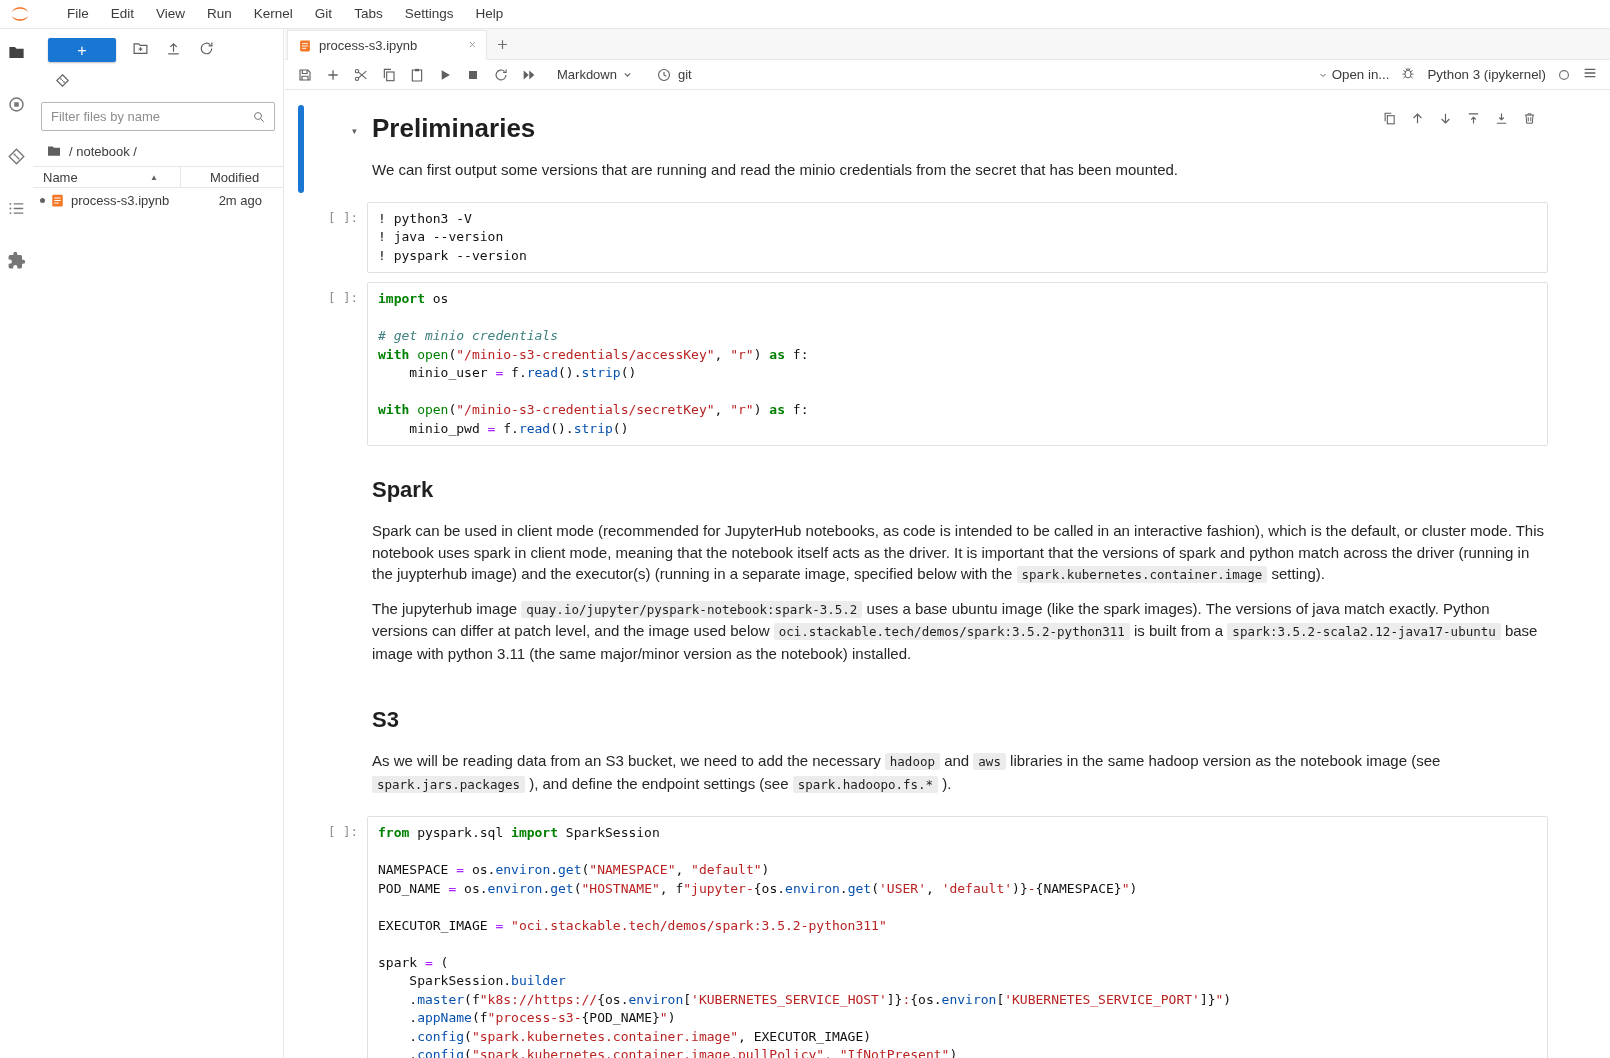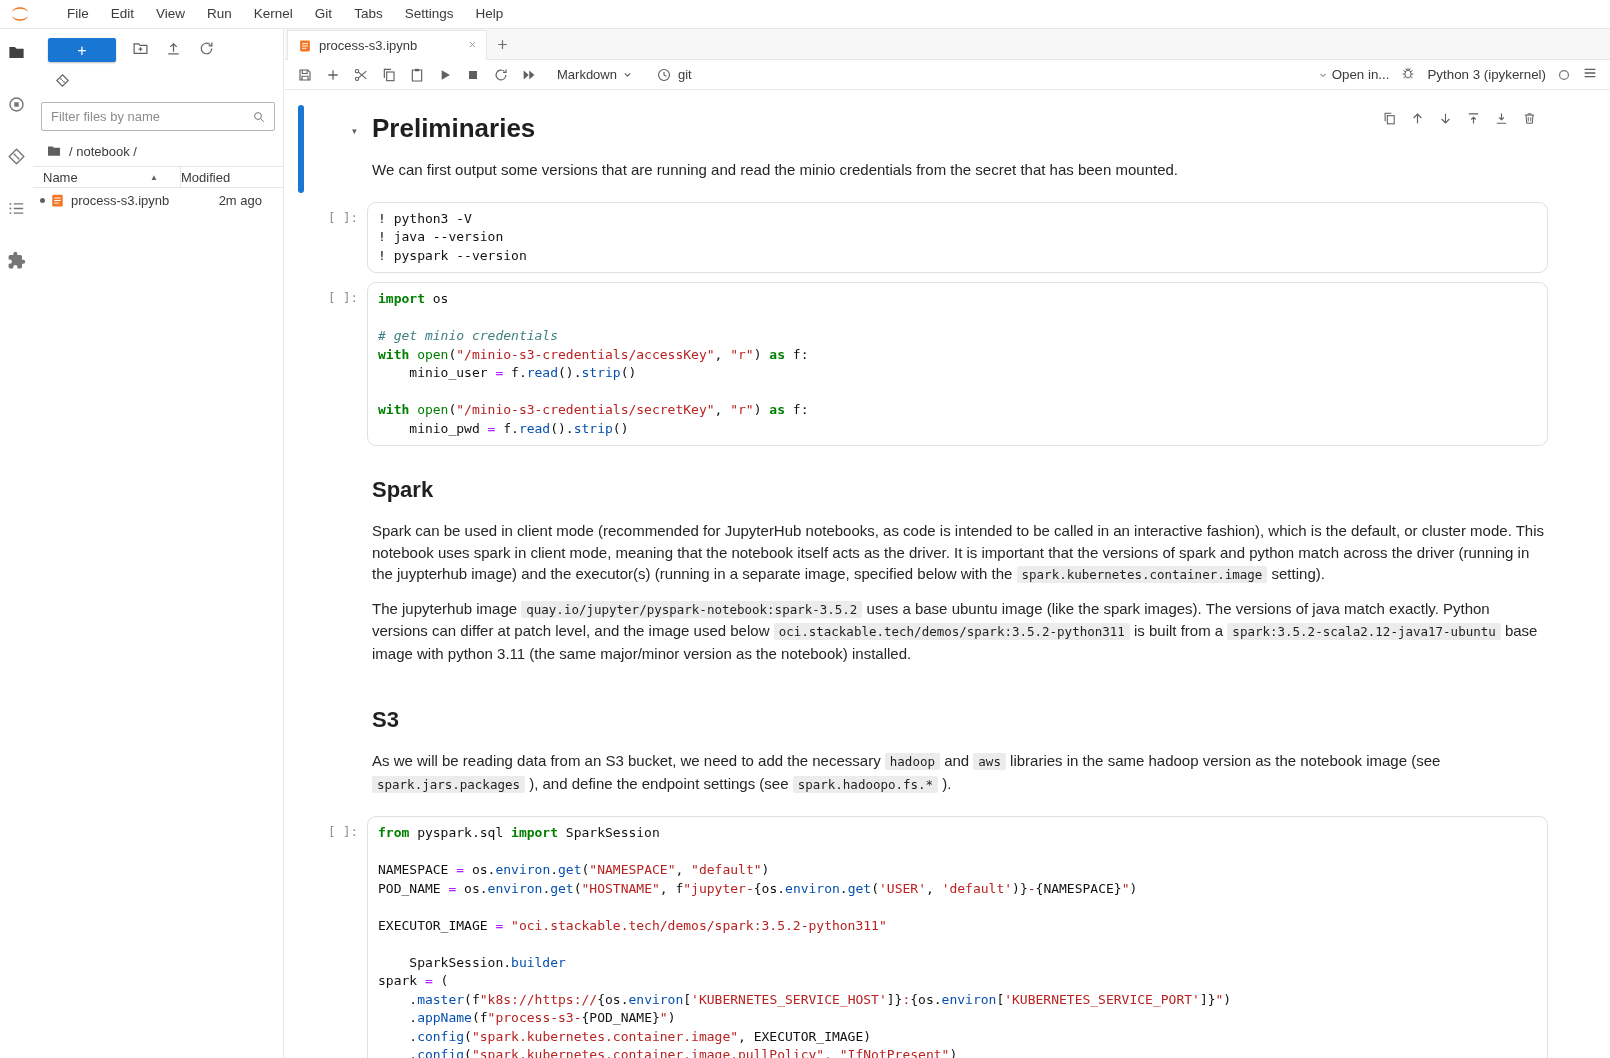--- a/index.html
+++ b/index.html
@@ -39,21 +39,21 @@
     padding:0 30px 0 9px; font-size:13px; font-family:inherit; color:#3b3b3b; outline:none; }
   .fb-filter input::placeholder { color:#8d8d8d; }
   .fb-filter .icon { position:absolute; right:9px; top:8px; width:14px; height:14px; color:#757575; }
   .fb-breadcrumb { display:flex; align-items:flex-end; gap:7px; padding:8px 12px 7px 13px;
     font-size:13px; color:#3b3b3b; }
   .fb-breadcrumb .icon { color:#5f5f5f; }
   .fb-header { display:flex; align-items:stretch; height:22px; border-top:1px solid #e7e7e7;
     border-bottom:1px solid #e7e7e7; font-size:13px; color:#3b3b3b; }
   .col-name { flex:1; display:flex; align-items:center; padding-left:10px; }
   .sort-caret { margin-left:auto; margin-right:22px; font-size:8px; color:#616161; }
-  .col-mod { width:103px; border-left:1px solid #e7e7e7; display:flex; align-items:center; }
+  .col-mod { width:103px; border-left:1px solid #e7e7e7; display:flex; align-items:center; padding-left:29px; }
   .fb-item { display:flex; align-items:center; height:25px; font-size:13px; color:#3b3b3b; padding-left:7px; }
   .fb-item .dot { width:5px; height:5px; border-radius:50%; background:#616161; margin-right:5px; flex:none; }
   .fb-item .icon { width:15px; height:15px; }
   .fb-item .fname { margin-left:6px; }
   .fb-item .fmod { margin-left:auto; padding-right:21px; }
 
   
   #main { position:absolute; top:29px; left:285px; right:0; bottom:0; background:#fff; }
   .tabbar { height:31px; background:#f7f7f7; border-bottom:1px solid #e7e7e7; display:flex;
     align-items:flex-end; padding-left:2px; }
@@ -85,21 +85,21 @@
   
   .notebook { position:absolute; top:62px; left:0; right:0; bottom:0; overflow:hidden;
     padding:14px 62px 0 13px; background:#fff; }
   .cell { display:flex; position:relative; margin-bottom:9px; }
   .collapser-bar { width:6px; border-radius:3px; flex:none; background:transparent; }
   .cell.selected > .collapser-bar { background:#1976d2; }
   .prompt-area { width:63px; flex:none; text-align:right; padding:8px 9px 0 0;
     font-family:"DejaVu Sans Mono", monospace; font-size:12.5px; color:#8f8f8f; }
   .md-collapser { font-size:12px; color:#5f5f5f; display:inline-block; padding-top:11px; }
   .cell-content { flex:1; min-width:0; }
-  .editor { border:1px solid #e0e0e0; border-radius:9px; padding:7px 10px; background:#fff; }
+  .editor { border:1px solid #e0e0e0; border-radius:2px; padding:7px 10px; background:#fff; }
   .cl { font-family:"DejaVu Sans Mono", monospace; font-size:13px; line-height:18.5px;
     white-space:pre; color:#111; min-height:18.5px; }
   .tk-k { color:#008000; font-weight:bold; }
   .tk-b { color:#008000; }
   .tk-s { color:#ba2121; }
   .tk-c { color:#408080; font-style:italic; }
   .tk-pr { color:#0550ae; }
   .tk-o { color:#aa22ff; }
   .md-body { padding:2px 0 0 5px; }
   .md-body h1 { font-size:26px; font-weight:600; color:#1f1f1f; margin:6px 0 15px; }
@@ -503,22 +503,22 @@
             <div class="prompt-area">[ ]:</div>
             <div class="cell-content">
               <div class="editor">
                 <div class="cl"><span class="tk-k">from</span><span> pyspark.sql </span><span class="tk-k">import</span><span> SparkSession</span></div>
                 <div class="cl">​</div>
                 <div class="cl"><span>NAMESPACE </span><span class="tk-o">=</span><span> os.</span><span class="tk-pr">environ</span><span>.</span><span class="tk-pr">get</span><span>(</span><span class="tk-s">"NAMESPACE"</span><span>, </span><span class="tk-s">"default"</span><span>)</span></div>
                 <div class="cl"><span>POD_NAME </span><span class="tk-o">=</span><span> os.</span><span class="tk-pr">environ</span><span>.</span><span class="tk-pr">get</span><span>(</span><span class="tk-s">"HOSTNAME"</span><span>, f</span><span class="tk-s">"jupyter-</span><span>{os.</span><span class="tk-pr">environ</span><span>.</span><span class="tk-pr">get</span><span>(</span><span class="tk-s">'USER'</span><span>, </span><span class="tk-s">'default'</span><span>)}</span><span class="tk-s">-</span><span>{NAMESPACE}</span><span class="tk-s">"</span><span>)</span></div>
                 <div class="cl">​</div>
                 <div class="cl"><span>EXECUTOR_IMAGE </span><span class="tk-o">=</span><span> </span><span class="tk-s">"oci.stackable.tech/demos/spark:3.5.2-python311"</span></div>
                 <div class="cl">​</div>
+                <div class="cl"><span>spark </span><span class="tk-o">=</span><span> (</span></div>
                 <div class="cl"><span>    SparkSession.</span><span class="tk-pr">builder</span></div>
-                <div class="cl"><span>spark </span><span class="tk-o">=</span><span> (</span></div>
                 <div class="cl"><span>    .</span><span class="tk-pr">master</span><span>(f</span><span class="tk-s">"k8s://https://</span><span>{os.</span><span class="tk-pr">environ</span><span>[</span><span class="tk-s">'KUBERNETES_SERVICE_HOST'</span><span>]}</span><span class="tk-s">:</span><span>{os.</span><span class="tk-pr">environ</span><span>[</span><span class="tk-s">'KUBERNETES_SERVICE_PORT'</span><span>]}</span><span class="tk-s">"</span><span>)</span></div>
                 <div class="cl"><span>    .</span><span class="tk-pr">appName</span><span>(f</span><span class="tk-s">"process-s3-</span><span>{POD_NAME}</span><span class="tk-s">"</span><span>)</span></div>
                 <div class="cl"><span>    .</span><span class="tk-pr">config</span><span>(</span><span class="tk-s">"spark.kubernetes.container.image"</span><span>, EXECUTOR_IMAGE)</span></div>
                 <div class="cl"><span>    .</span><span class="tk-pr">config</span><span>(</span><span class="tk-s">"spark.kubernetes.container.image.pullPolicy"</span><span>, </span><span class="tk-s">"IfNotPresent"</span><span>)</span></div>
               </div>
             </div>
           </div>
         </div>
     </div>
   </div>

